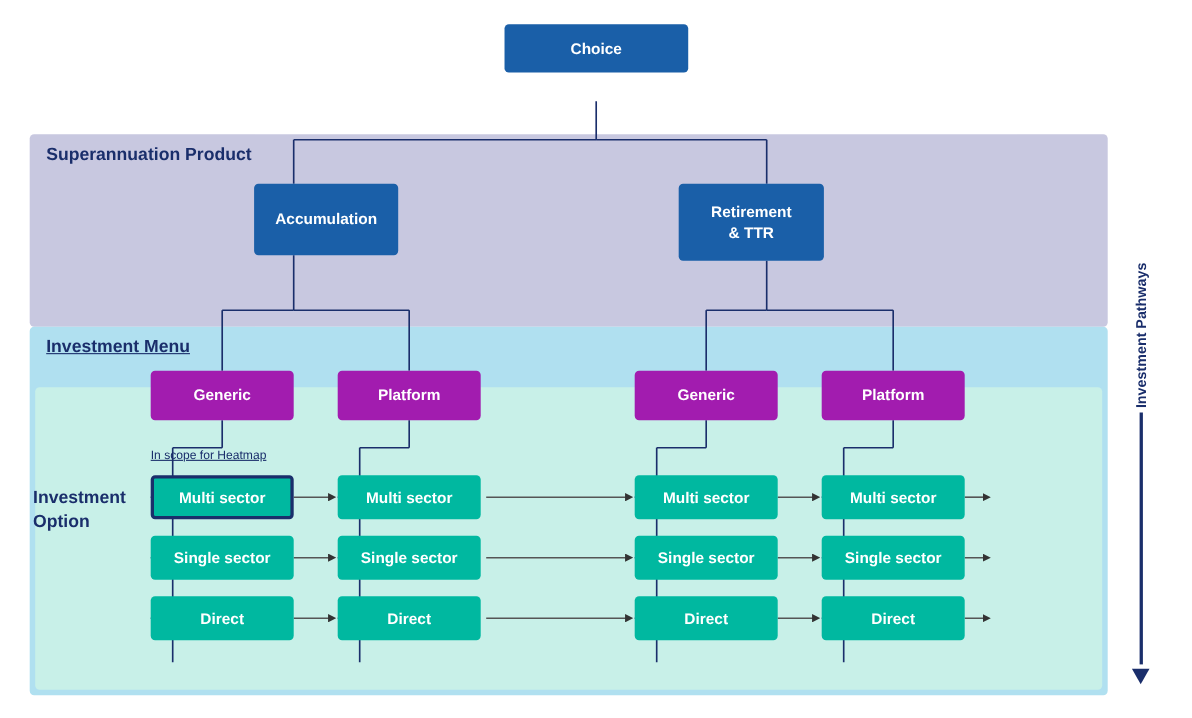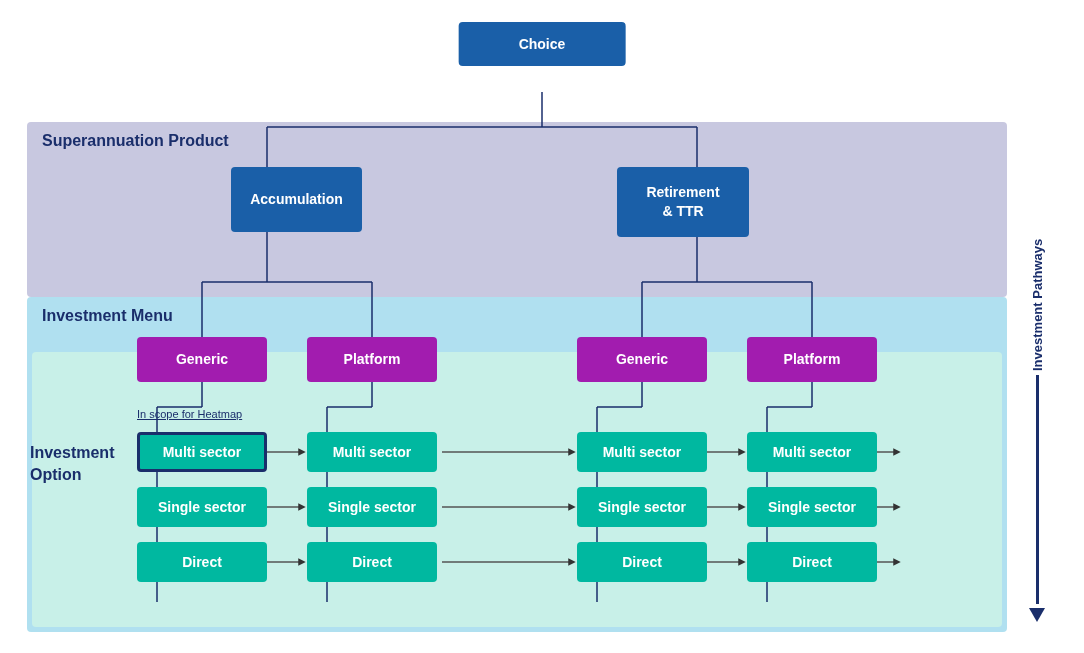--- a/index.html
+++ b/index.html
@@ -66,21 +66,21 @@
 
     
     .section-label {
       position: absolute;
       font-size: 16px;
       font-weight: 600;
       color: #1a2e6b;
       z-index: 5;
     }
     .label-super { top: 120px; left: 25px; }
-    .label-investment-menu { top: 295px; left: 25px; }
+    .label-investment-menu { top: 295px; left: 25px; text-decoration: underline; }
     .label-investment-option {
       top: 430px;
       left: 13px;
       line-height: 1.4;
     }
 
     
     .node {
       position: absolute;
       border-radius: 4px;

